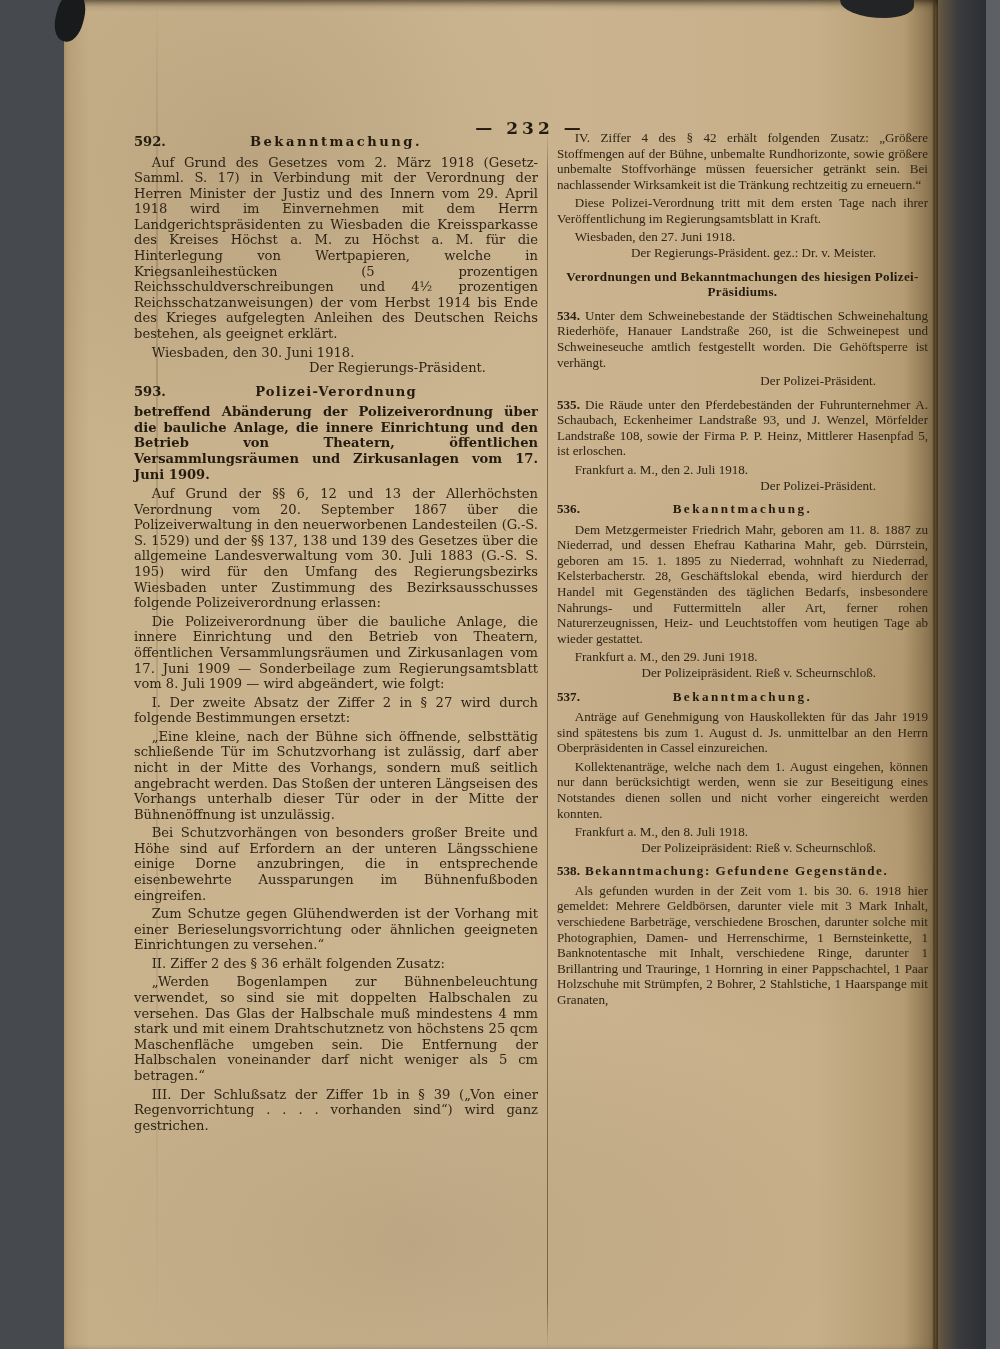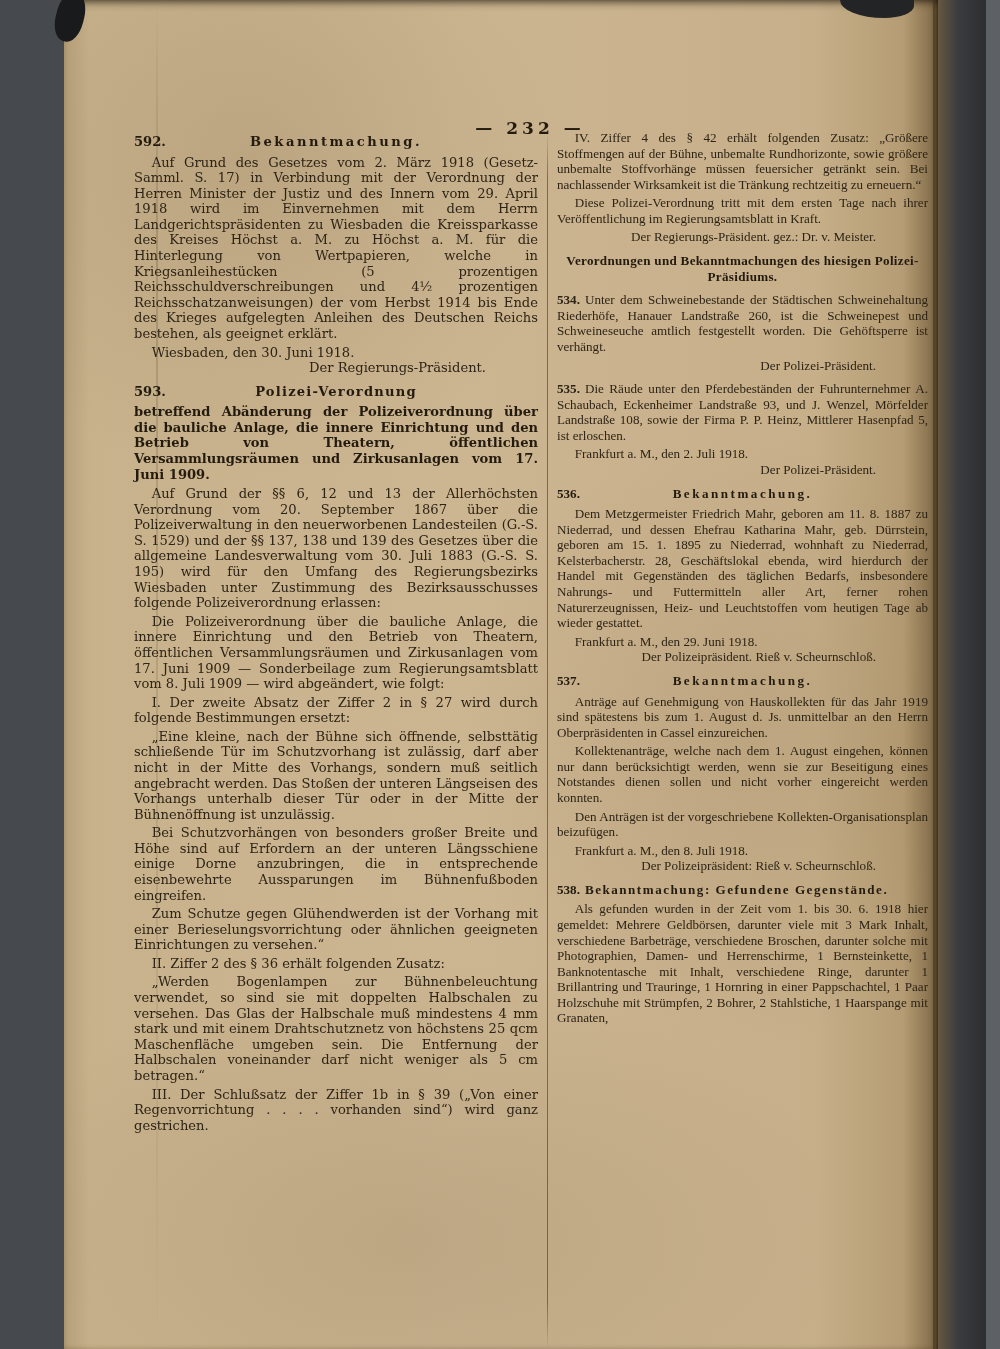--- a/index.html
+++ b/index.html
@@ -94,20 +94,21 @@
 
       </div>
 
       <div class="col-divider"></div>
 
       <div class="col col-right">
 
         <div class="entry">
           <p class="para">IV. Ziffer 4 des § 42 erhält folgenden Zusatz: „Größere Stoffmengen auf der Bühne, unbemalte Rundhorizonte, sowie größere unbemalte Stoffvorhänge müssen feuersicher getränkt sein. Bei nachlassender Wirksamkeit ist die Tränkung rechtzeitig zu erneuern.“</p>
           <p class="para">Diese Polizei-Verordnung tritt mit dem ersten Tage nach ihrer Veröffentlichung im Regierungsamtsblatt in Kraft.</p>
+          <p class="dateline">Wiesbaden, den 27. Juni 1918.</p>
           <p class="signature">Der Regierungs-Präsident. gez.: Dr. v. Meister.</p>
         </div>
 
         <div class="section-title">Verordnungen und Bekanntmachungen des hiesigen Polizei-Präsidiums.</div>
 
         <div class="entry">
           <p class="para-flush">
             <span class="inline-num">534.</span><span>Unter dem Schweinebestande der Städtischen Schweinehaltung Riederhöfe, Hanauer Landstraße 260, ist die Schweinepest und Schweineseuche amtlich festgestellt worden. Die Gehöftsperre ist verhängt.</span>
           </p>
           <p class="signature">Der Polizei-Präsident.</p>
@@ -131,21 +132,20 @@
           <p class="signature">Der Polizeipräsident. Rieß v. Scheurnschloß.</p>
         </div>
 
         <div class="entry">
           <div class="entry-head">
             <span class="entry-num">537.</span>
             <span class="sp">Bekanntmachung.</span>
           </div>
           <p class="para">Anträge auf Genehmigung von Hauskollekten für das Jahr 1919 sind spätestens bis zum 1. August d. Js. unmittelbar an den Herrn Oberpräsidenten in Cassel einzureichen.</p>
           <p class="para">Kollektenanträge, welche nach dem 1. August eingehen, können nur dann berücksichtigt werden, wenn sie zur Beseitigung eines Notstandes dienen sollen und nicht vorher eingereicht werden konnten.</p>
-          <p class="para">Den Anträgen ist der vorgeschriebene Kollekten-Organisationsplan beizufügen.</p>
           <p class="dateline">Frankfurt a. M., den 8. Juli 1918.</p>
           <p class="signature">Der Polizeipräsident: Rieß v. Scheurnschloß.</p>
         </div>
 
         <div class="entry">
           <p class="entry-line">
             <span class="inline-num">538.</span><span class="t">Bekanntmachung: Gefundene Gegenstände.</span>
           </p>
           <p class="para">Als gefunden wurden in der Zeit vom 1. bis 30. 6. 1918 hier gemeldet: Mehrere Geldbörsen, darunter viele mit 3 Mark Inhalt, verschiedene Barbeträge, verschiedene Broschen, darunter solche mit Photographien, Damen- und Herrenschirme, 1 Bernsteinkette, 1 Banknotentasche mit Inhalt, verschiedene Ringe, darunter 1 Brillantring und Trauringe, 1 Hornring in einer Pappschachtel, 1 Paar Holzschuhe mit Strümpfen, 2 Bohrer, 2 Stahlstiche, 1 Haarspange mit Granaten,</p>
         </div>

